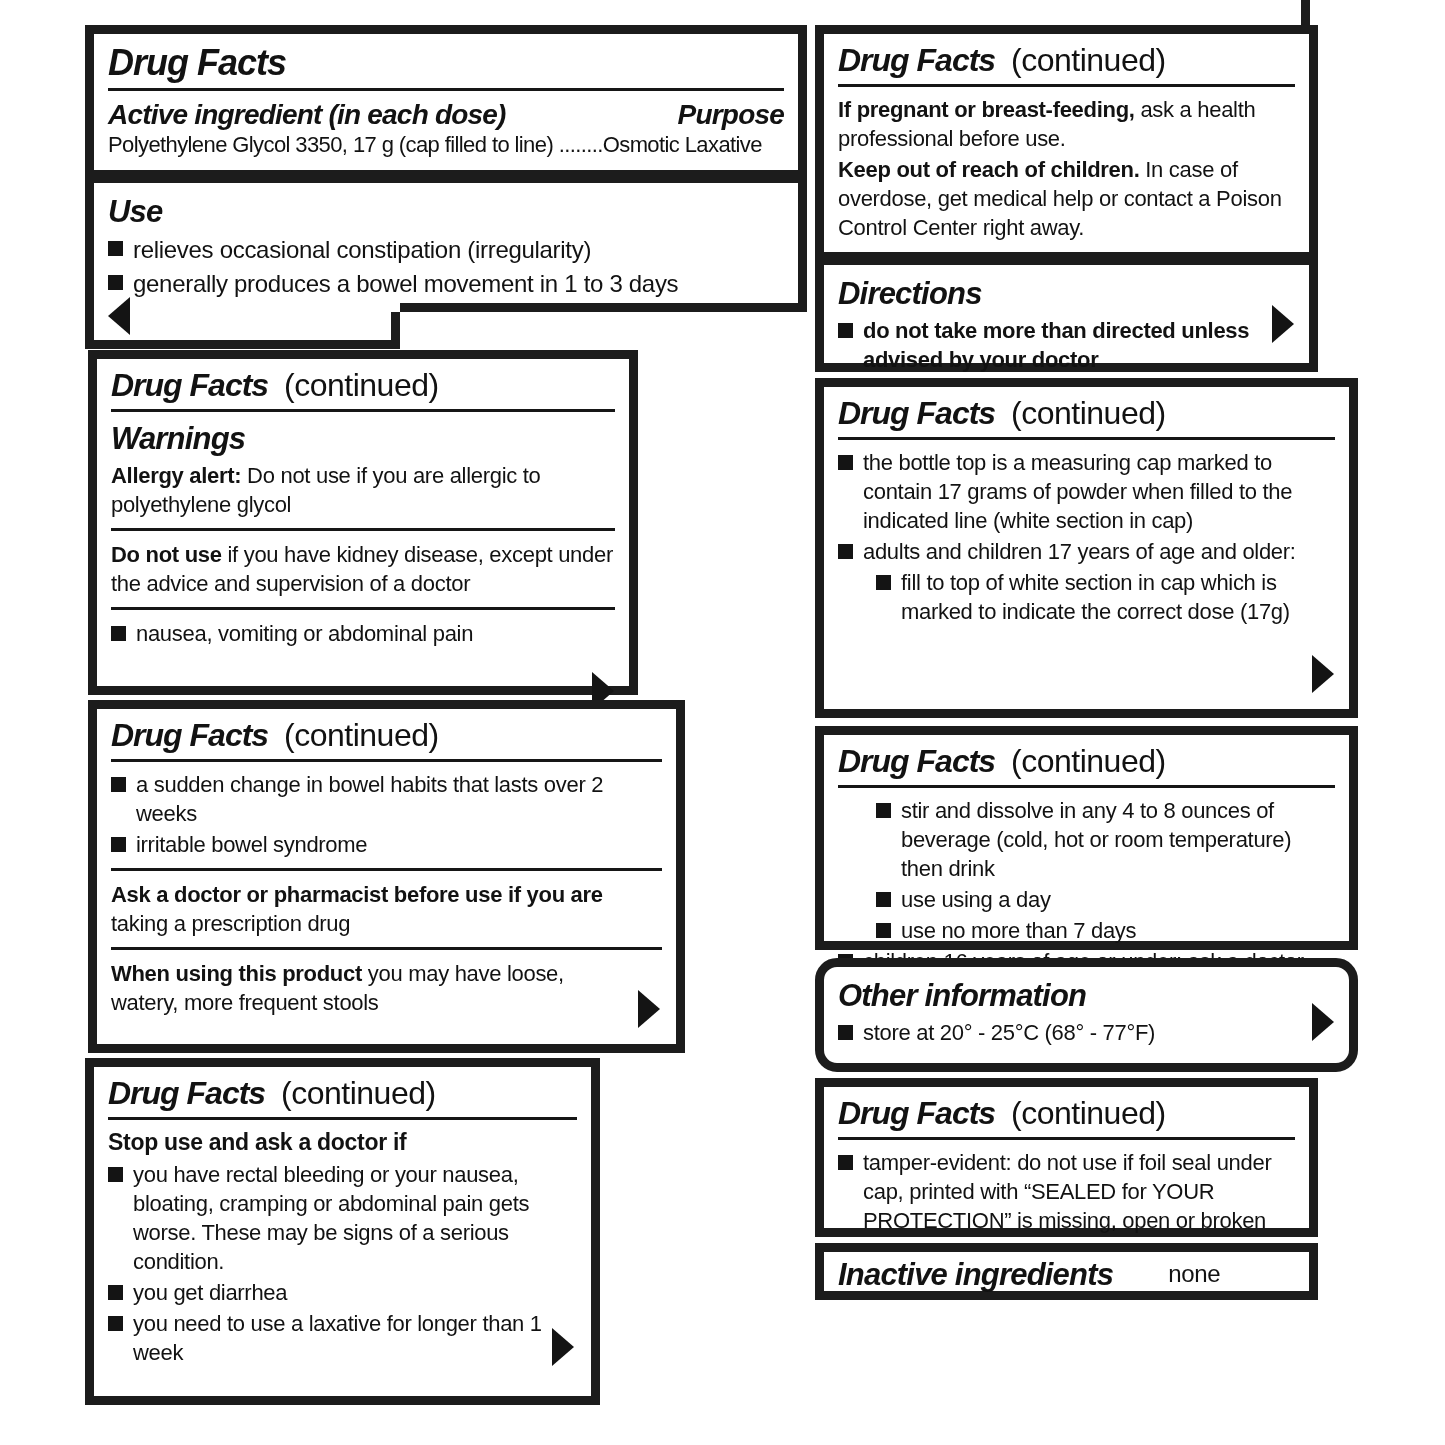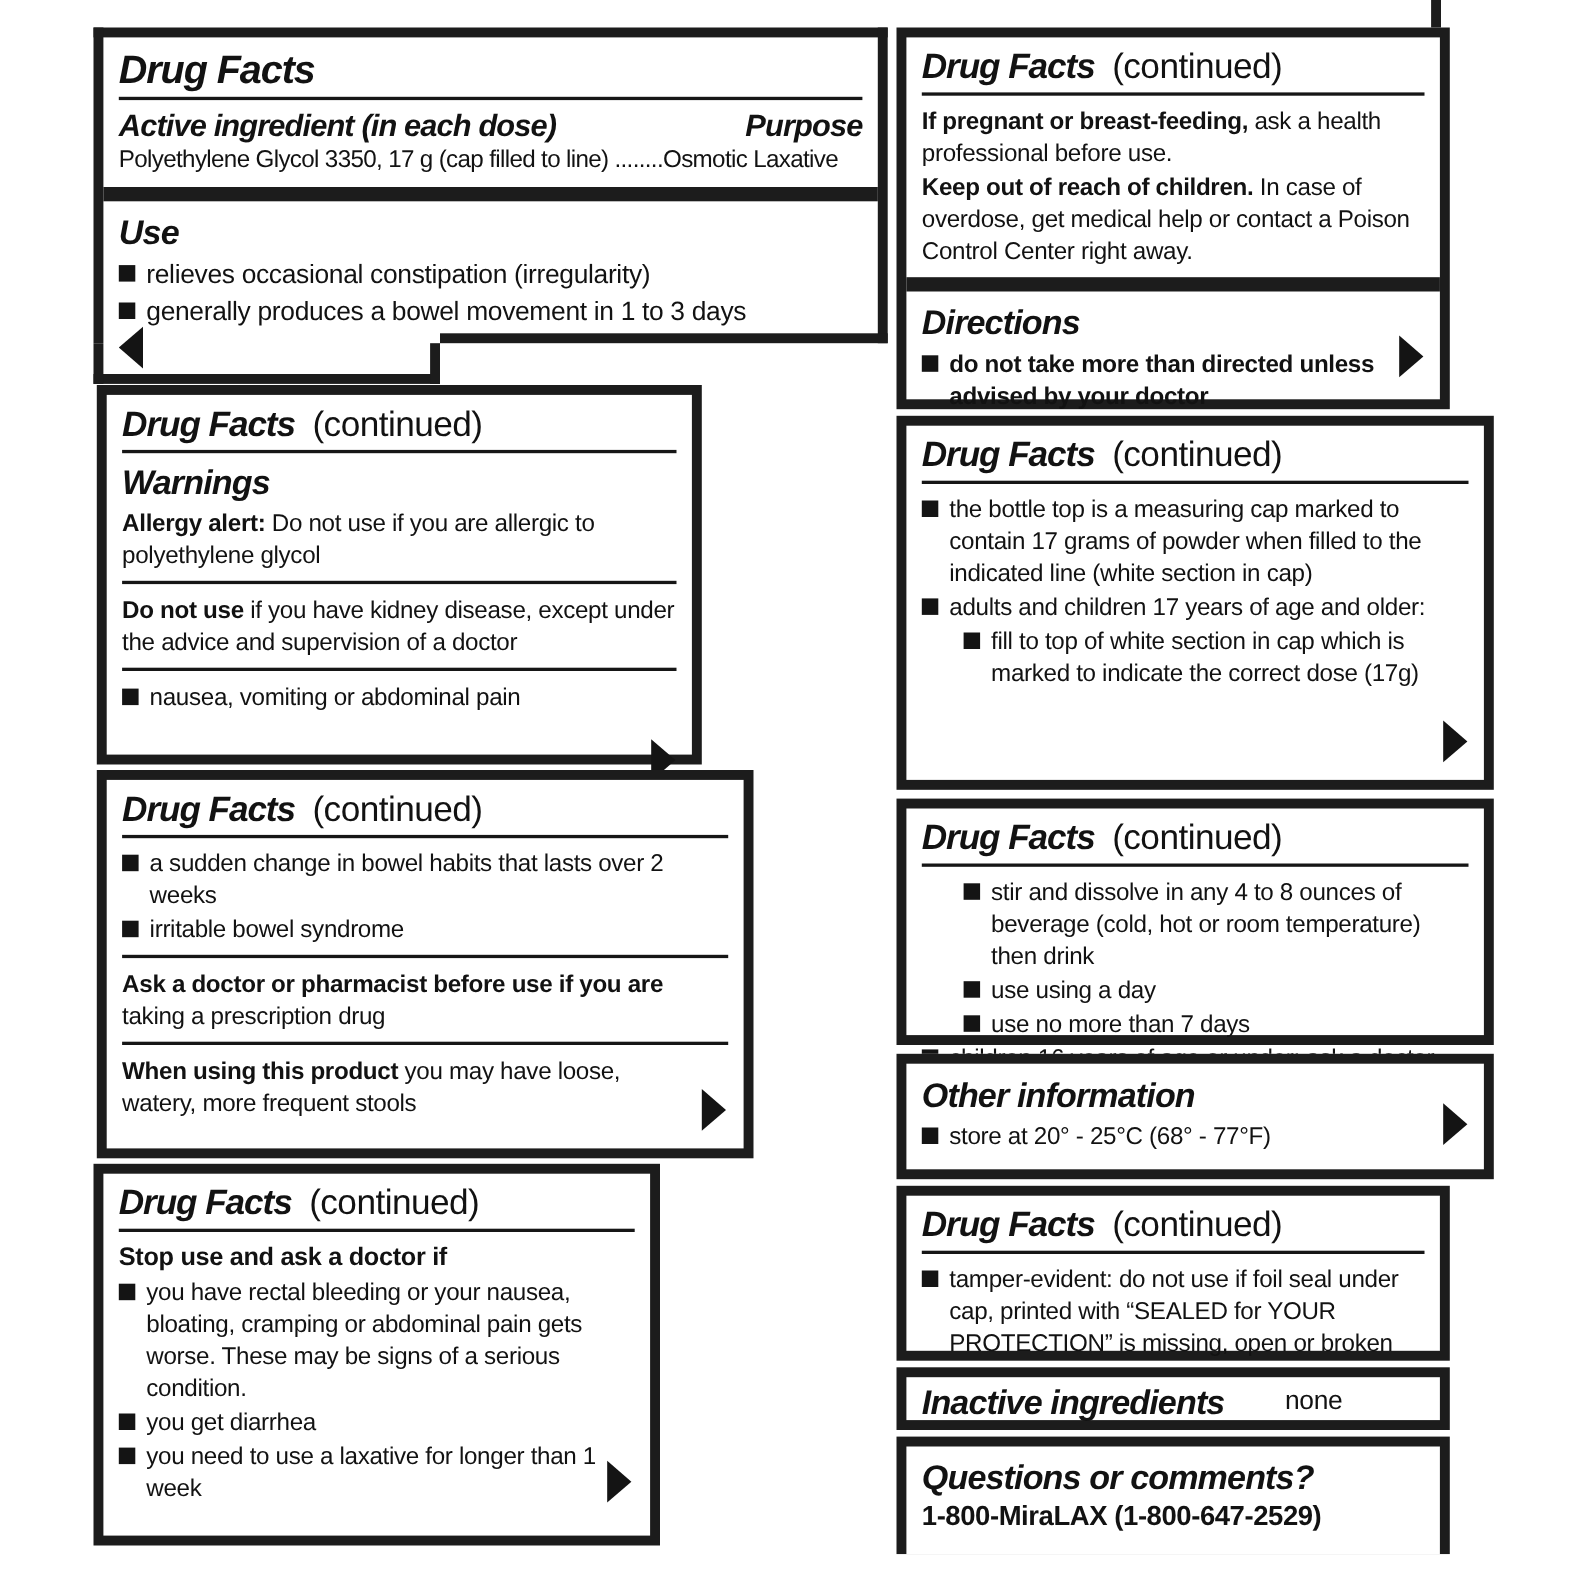--- a/index.html
+++ b/index.html
@@ -194,21 +194,21 @@
     <div class="bullet indent">
       <span class="sq"></span>
       <span class="bt">use no more than 7 days</span>
     </div>
     <div class="bullet">
       <span class="sq"></span>
       <span class="bt">children 16 years of age or under: ask a doctor</span>
     </div>
   </div>
 
-  <div class="panel" style="left:815px;top:958px;width:543px;height:114px;">
+  <div class="panel" style="left:815px;top:958px;width:543px;height:114px;border-radius:22px;">
     <div class="heading">Other information</div>
     <div class="bullet">
       <span class="sq"></span>
       <span class="bt">store at 20° - 25°C (68° - 77°F)</span>
     </div>
   </div>
   <div class="arrow-r" style="left:1312px;top:1003px;"></div>
 
   <div class="panel" style="left:815px;top:1078px;width:503px;height:159px;">
     <div class="df-title">
@@ -222,18 +222,14 @@
     </div>
   </div>
 
   <div class="panel" style="left:815px;top:1243px;width:503px;height:57px;padding-top:4px;">
     <div class="inline-row">
       <span class="heading" style="margin:0;">Inactive ingredients</span>
       <span class="body" style="font-size:24px;">none</span>
     </div>
   </div>
 
-  <div class="panel" style="left:815px;top:1306px;width:503px;height:116px;">
-    <div class="heading" style="margin-bottom:0;">Questions or comments?</div>
-    <div class="phone">1-800-MiraLAX (1-800-647-2529)</div>
-  </div>
 
 </div>
 
 </body></html>

